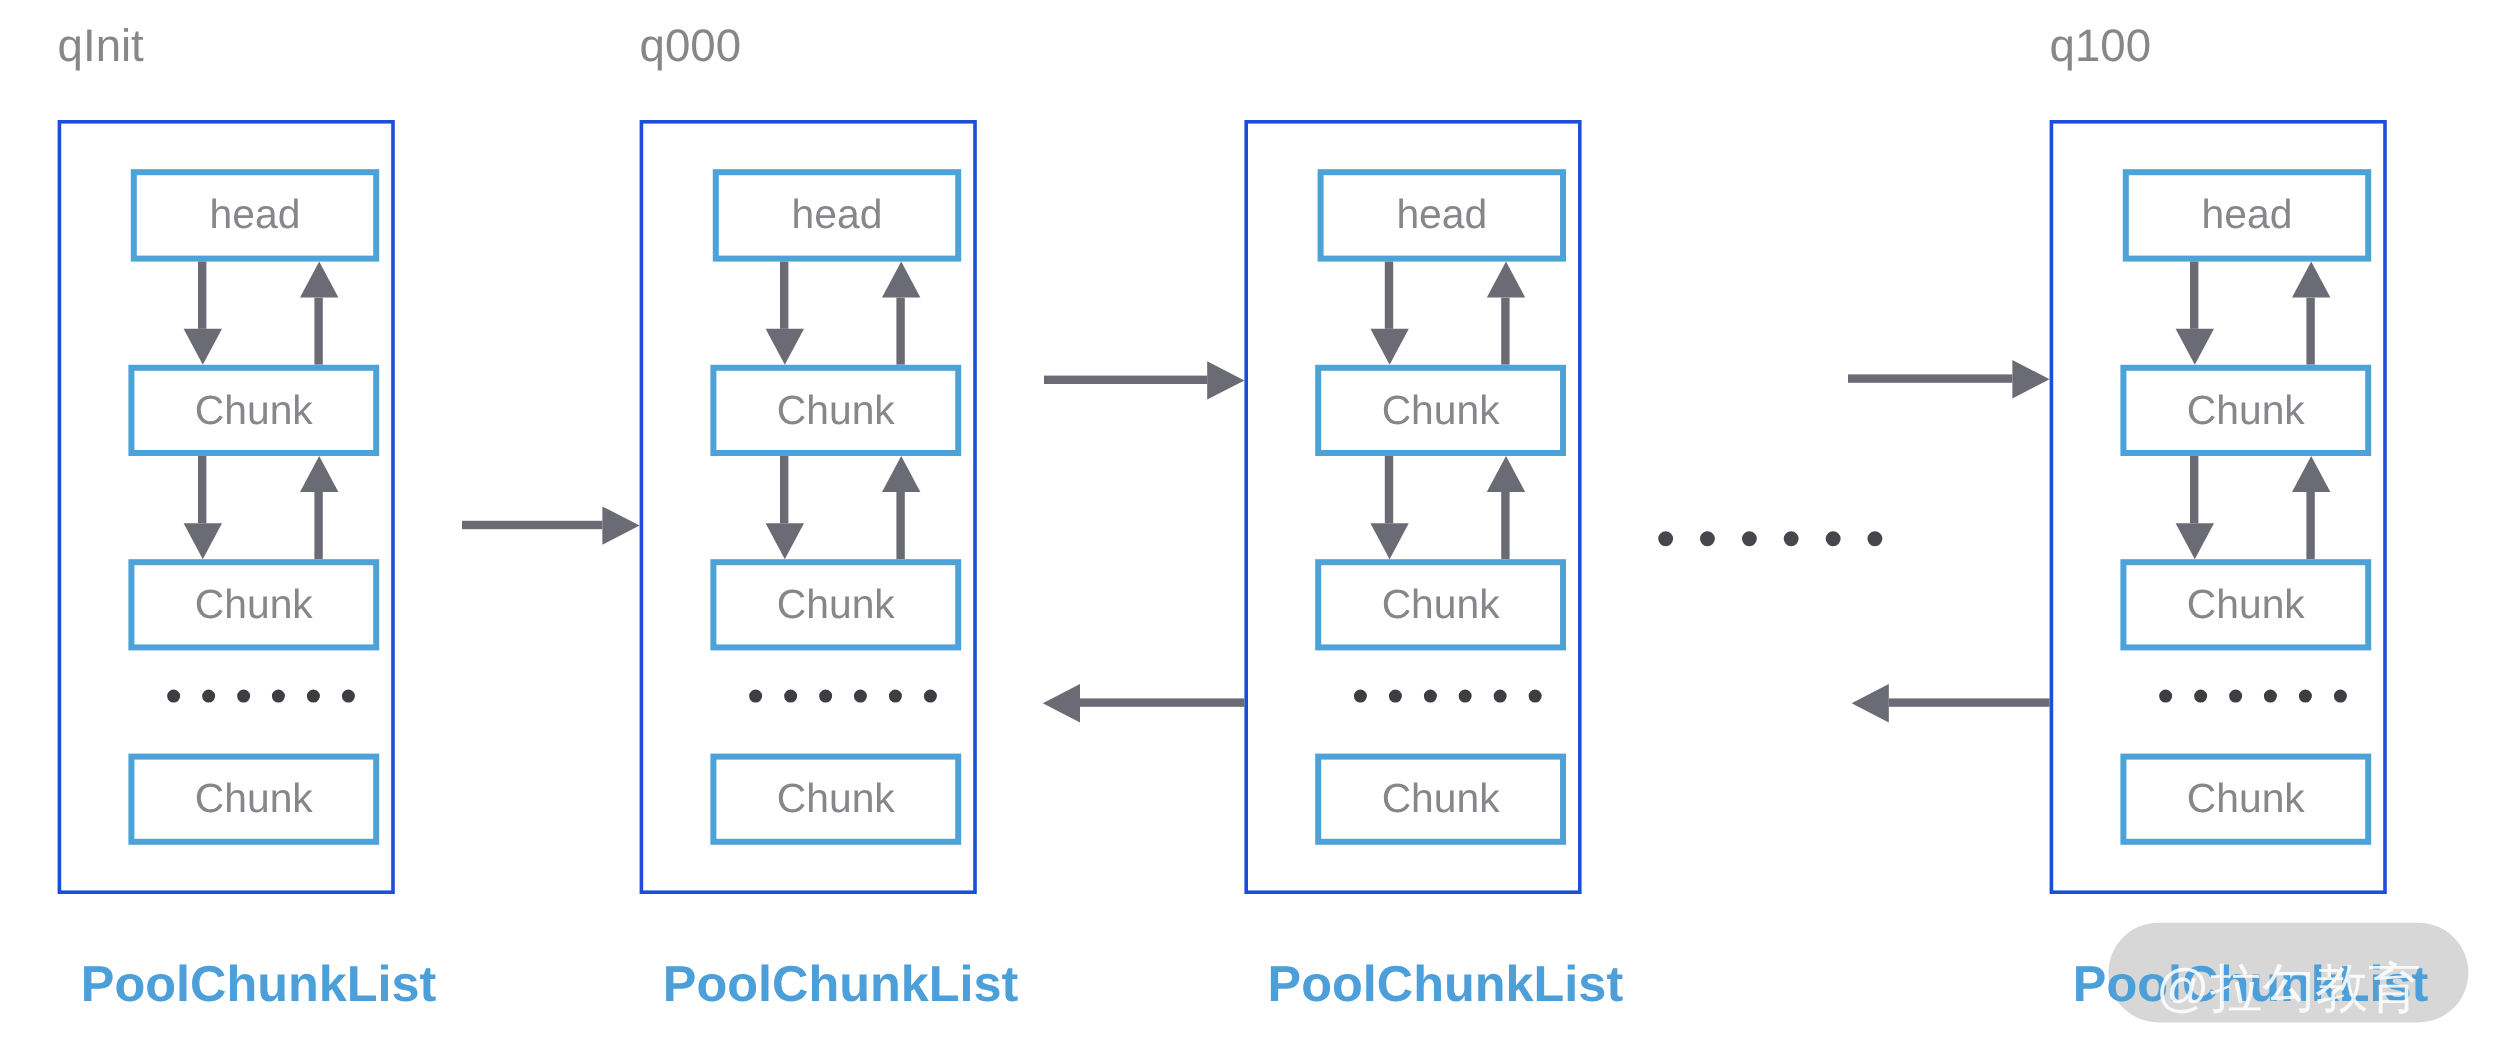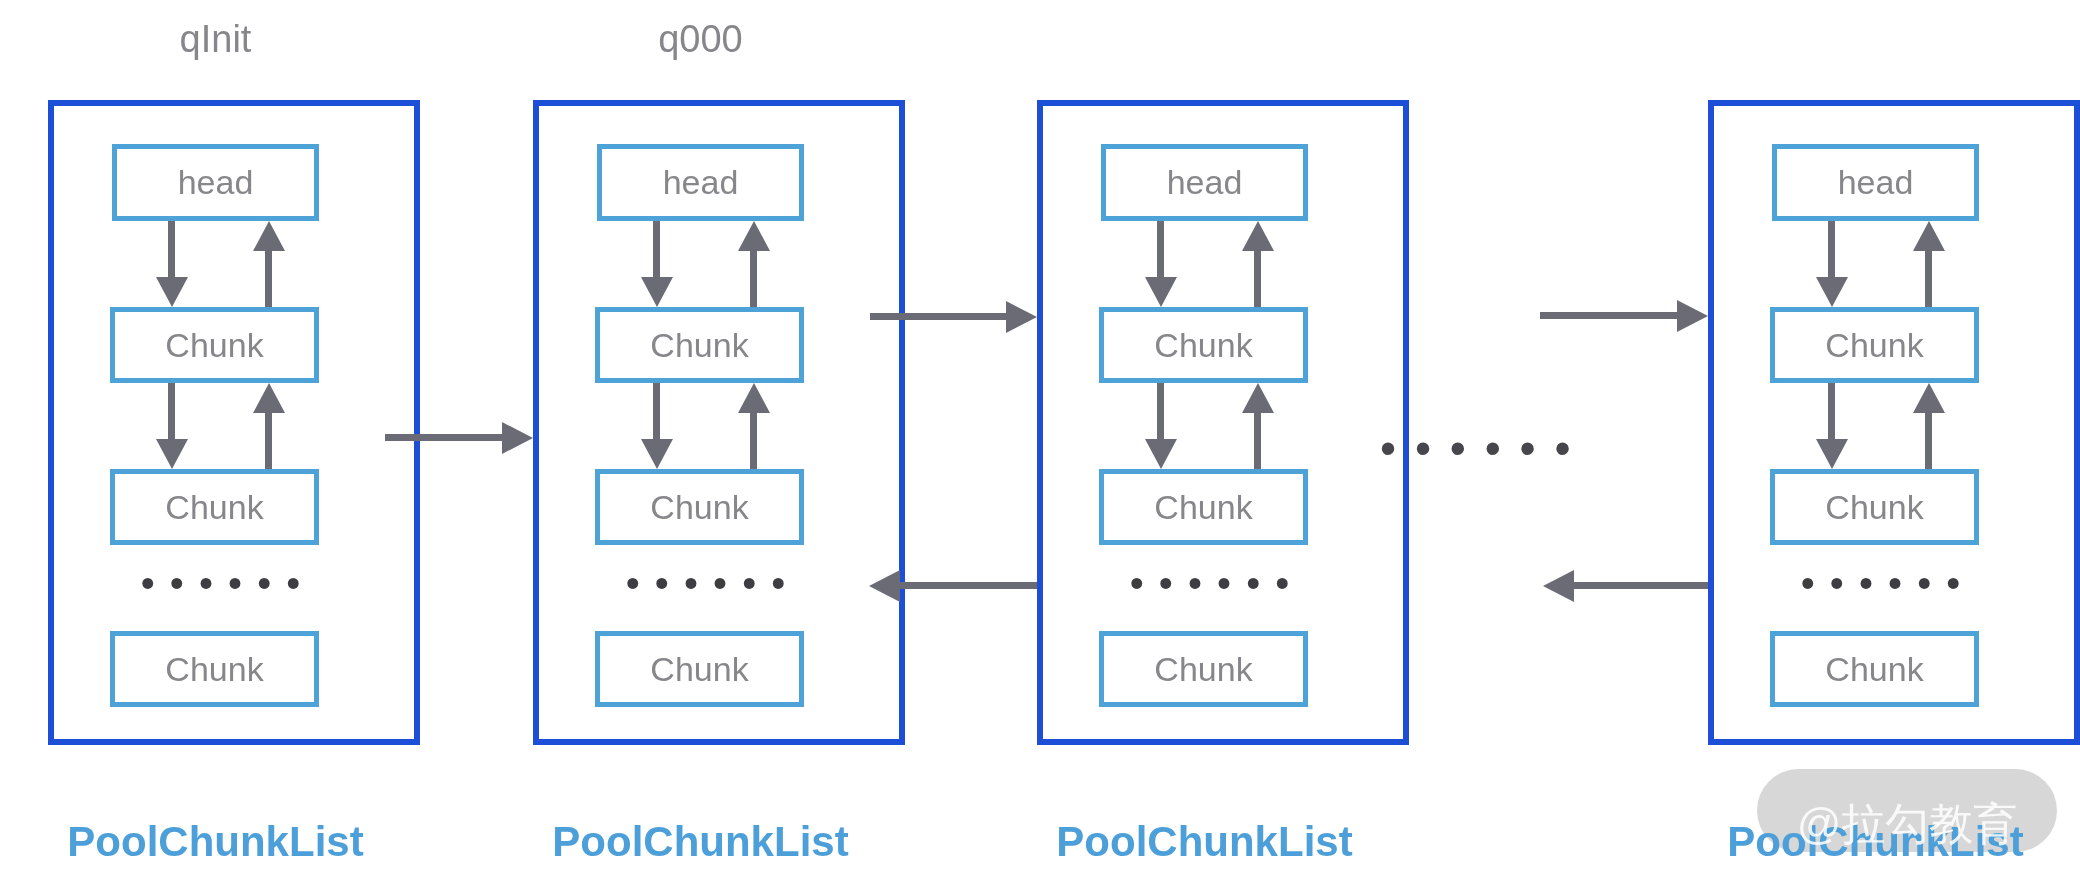--- a/index.html
+++ b/index.html
@@ -10,33 +10,32 @@
     background: #ffffff;
     font-family: "Liberation Sans", "DejaVu Sans", sans-serif;
     overflow: hidden;
   }
 
   
   .col-title {
     position: absolute;
     top: 18px;
     width: 335px;
-    text-align: center;
     font-size: 38px;
     font-weight: 500;
     color: #87878B;
   }
 
   
   .col-box {
     position: absolute;
     top: 100px;
-    width: 372px;
+    width: 281px;
     height: 645px;
-    border: 6px solid #1d4ed8;
+    border: 3px solid #1d4ed8;
     box-sizing: border-box;
     background: #ffffff;
   }
 
   
   .node {
     position: absolute;
     border: 5px solid #4DA2D8;
     box-sizing: border-box;
     background: #ffffff;
@@ -81,21 +80,20 @@
   
   .pool-label {
     position: absolute;
     top: 796px;
     width: 335px;
     text-align: center;
     font-size: 42px;
     font-weight: 600;
     color: #4C9FD8;
     z-index: 6;
-    margin-top: 22px;
   }
 
   
   .ha { position: absolute; height: 7px; background: #6B6B75; }
   .ha.right::after {
     content: ""; position: absolute; right: -31px; top: -12.5px;
     border-top: 16px solid transparent; border-bottom: 16px solid transparent;
     border-left: 31px solid #6B6B75;
   }
   .ha.left::before {
@@ -137,20 +135,21 @@
     margin-top: 13px;
   }
 </style>
 </head>
 <body>
 
 <div class="stage">
 
   <div class="col-title" style="left:48px">qInit</div>
   <div class="col-title" style="left:533px">q000</div>
+  <div class="col-title" style="left:1708px">q100</div>
 
   <div class="col-box" style="left:48px">
     <div class="node head">head</div>
     <div class="va p1 down"></div>
     <div class="va p1 up"></div>
     <div class="node c1">Chunk</div>
     <div class="va p2 down"></div>
     <div class="va p2 up"></div>
     <div class="node c2">Chunk</div>
     <div class="dots">• • • • • •</div>

